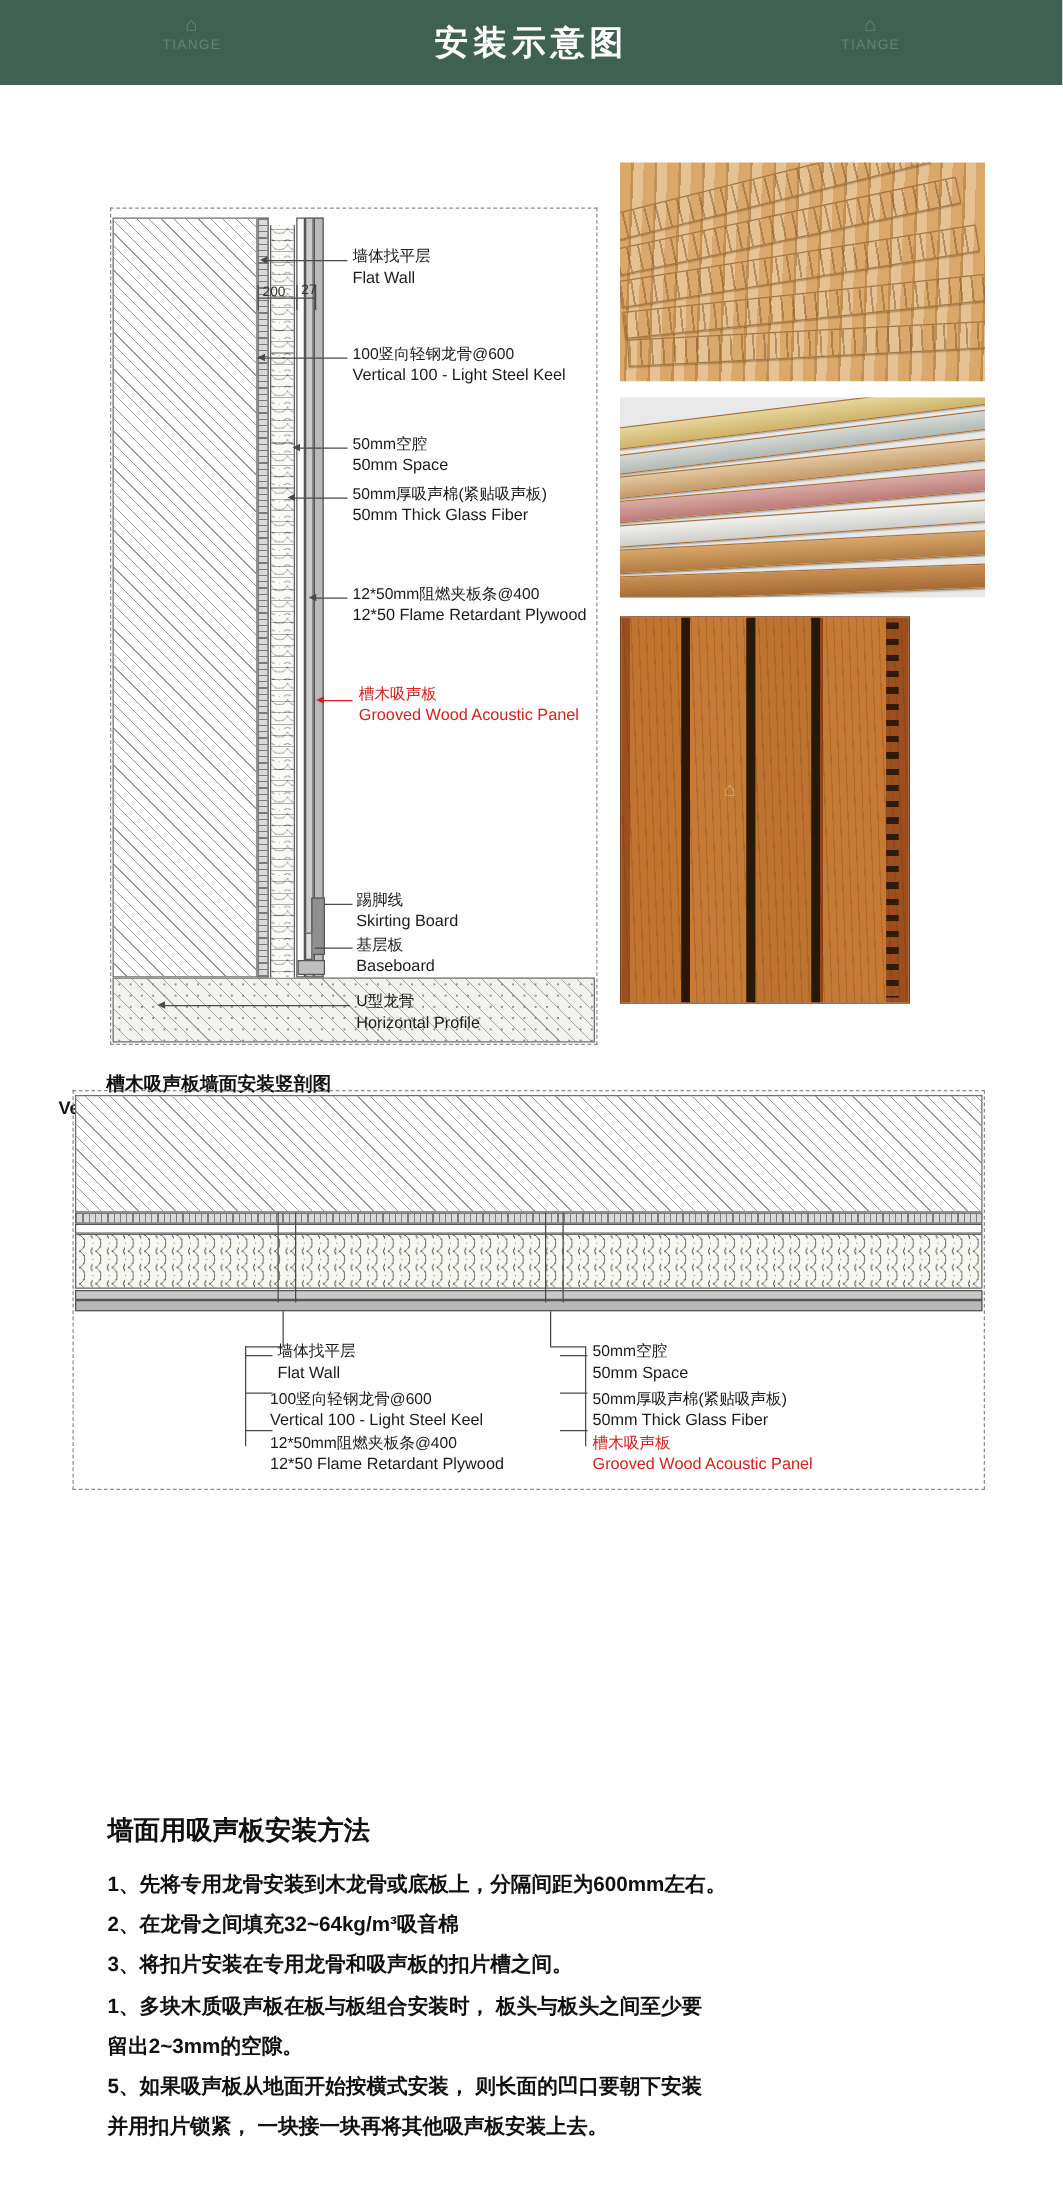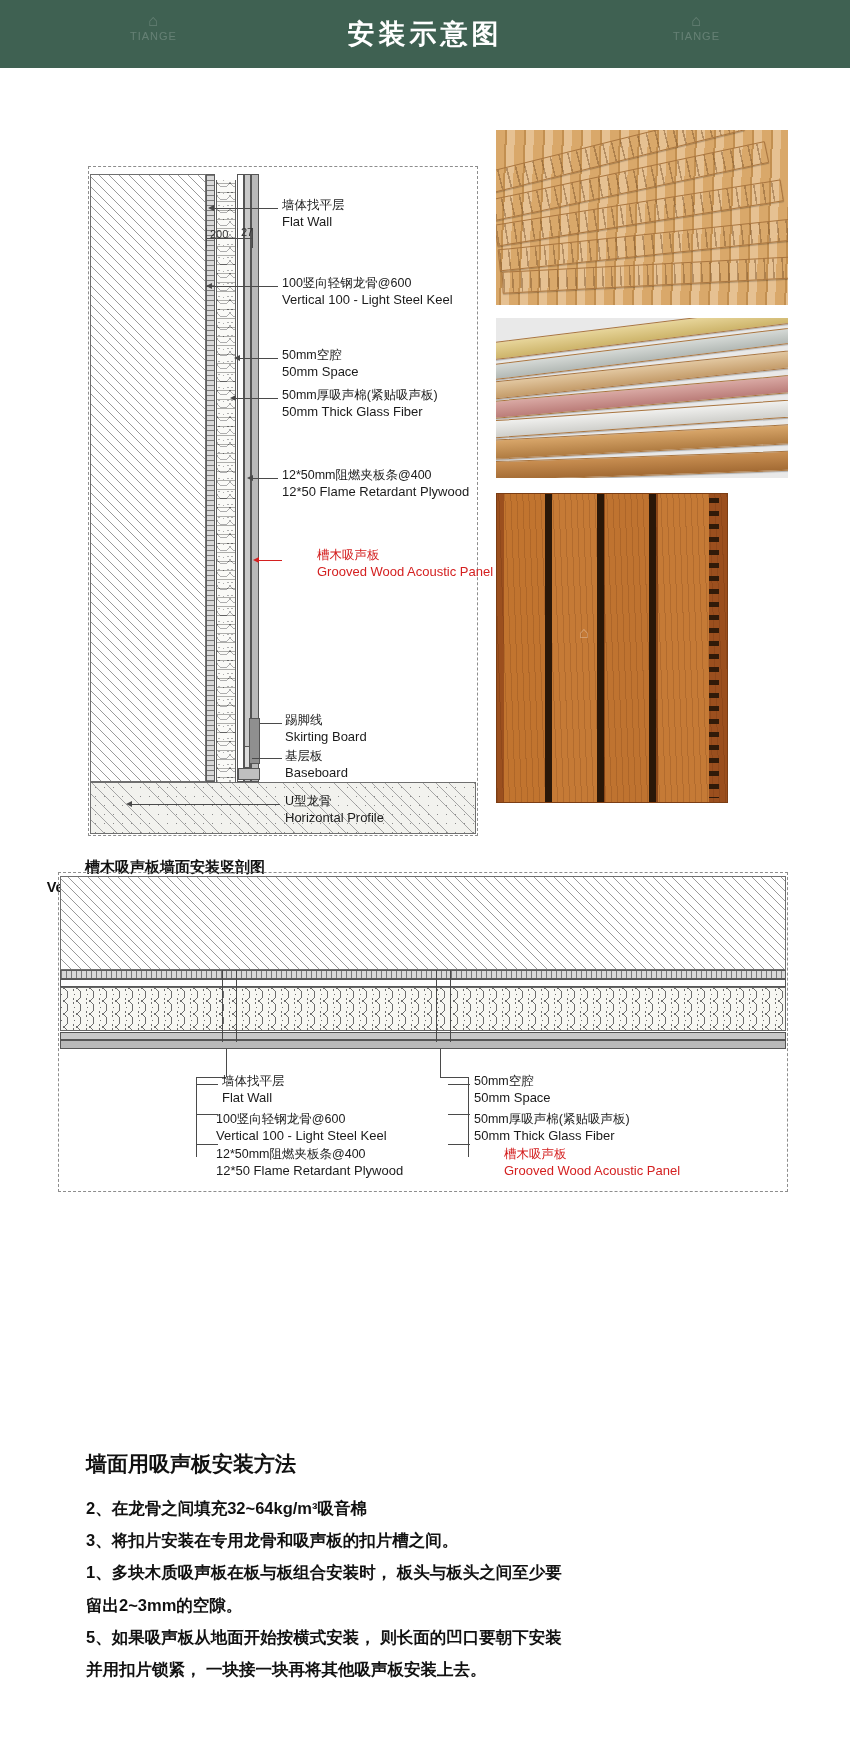--- a/index.html
+++ b/index.html
@@ -39,21 +39,21 @@
     line-height: 1.1;
     pointer-events: none;
   }
   .wm .wm-logo { font-size: 16px; display:block; }
 
   
   .sec { position: relative; }
   .lbl { position: absolute; font-size: 12.5px; line-height: 1.25; white-space: nowrap; }
   .lbl .cn { display:block; font-size: 12.5px; }
   .lbl .en { display:block; font-size: 13px; }
-  .lbl.red .cn, .lbl.red .en { color: #d42020; margin-left: 30px; }
+  .lbl.red .cn, .lbl.red .en { color: #d42020; }
 
   
   #sec1 { width: 850px; height: 790px; }
 
   .dash-box {
     position: absolute;
     border: 1px dashed #8d8d8d;
   }
 
   
@@ -359,19 +359,20 @@
   </div>
   <div class="lbl red" style="left:474px; top:285px;">
     <span class="cn">槽木吸声板</span>
     <span class="en">Grooved Wood Acoustic Panel</span>
   </div>
 
 </div>
 
 <div class="text-block">
   <div class="text-title">墙面用吸声板安装方法</div>
+  <div class="text-line">1、先将专用龙骨安装到木龙骨或底板上，分隔间距为600mm左右。</div>
   <div class="text-line">2、在龙骨之间填充32~64kg/m³吸音棉</div>
   <div class="text-line">3、将扣片安装在专用龙骨和吸声板的扣片槽之间。</div>
   <div class="text-line">1、多块木质吸声板在板与板组合安装时， 板头与板头之间至少要</div>
   <div class="text-line">留出2~3mm的空隙。</div>
   <div class="text-line">5、如果吸声板从地面开始按横式安装， 则长面的凹口要朝下安装</div>
   <div class="text-line">并用扣片锁紧， 一块接一块再将其他吸声板安装上去。</div>
 </div>
 
 </body></html>

